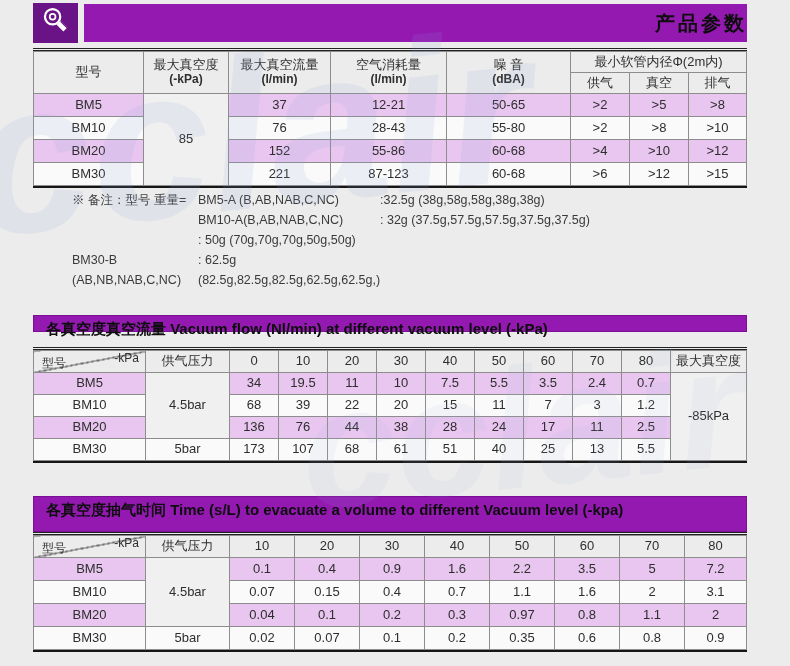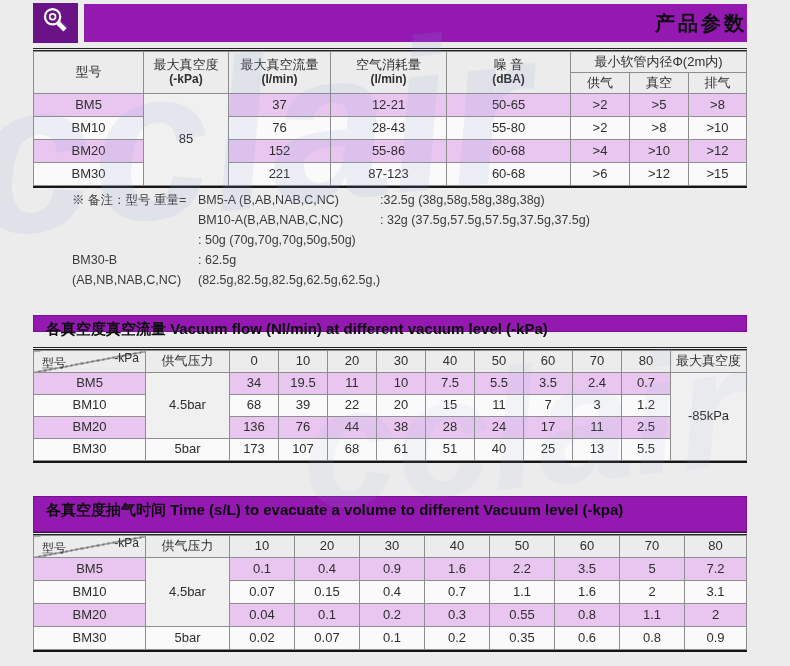--- a/index.html
+++ b/index.html
@@ -306,21 +306,21 @@
         <td>1.6</td>
         <td>2</td>
         <td>3.1</td>
       </tr>
       <tr class="pink">
         <td>BM20</td>
         <td>0.04</td>
         <td>0.1</td>
         <td>0.2</td>
         <td>0.3</td>
-        <td>0.55</td>
+        <td>0.97</td>
         <td>0.8</td>
         <td>1.1</td>
         <td>2</td>
       </tr>
       <tr>
         <td>BM30</td>
         <td>5bar</td>
         <td>0.02</td>
         <td>0.07</td>
         <td>0.1</td>

